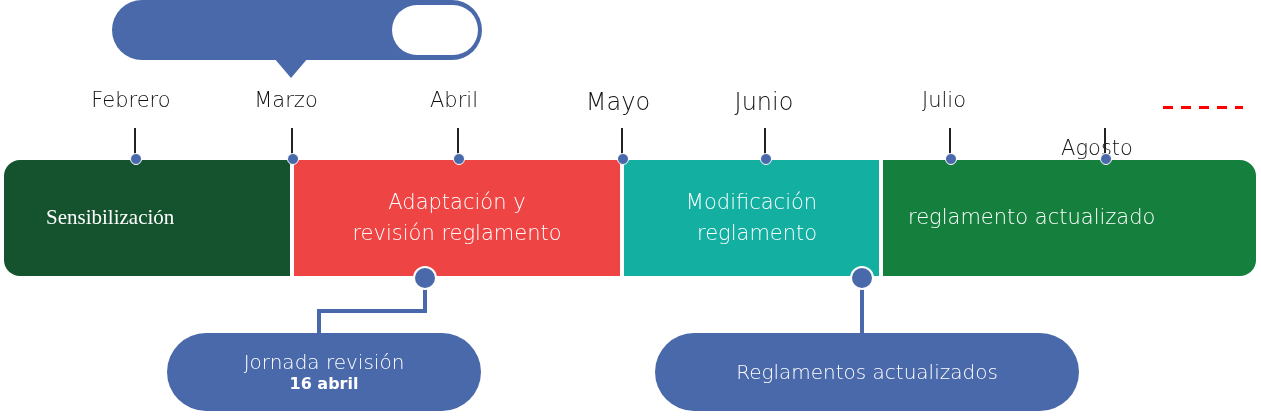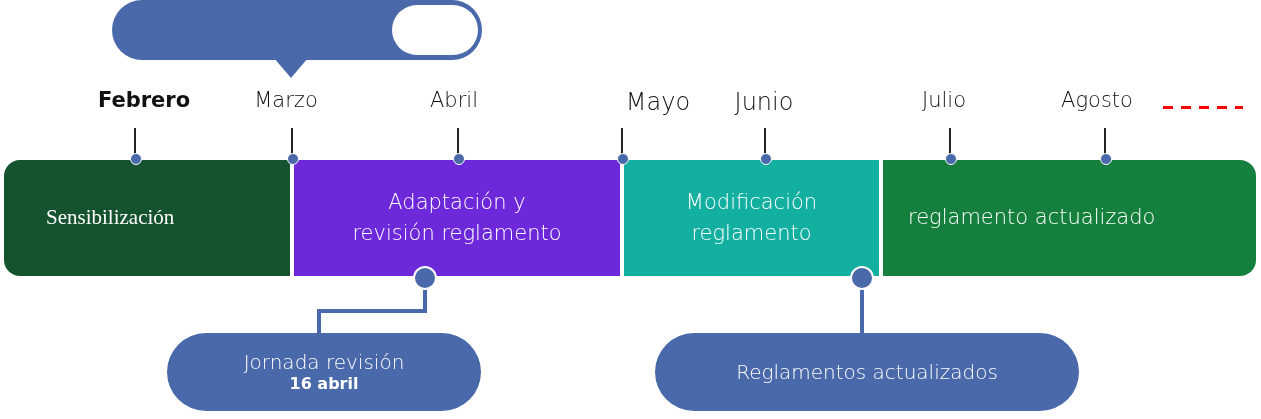--- a/index.html
+++ b/index.html
@@ -50,49 +50,49 @@
   .pill .l2 { font-size: 16px; font-weight: bold; line-height: 1.3; font-family: "DejaVu Sans", sans-serif; }
 </style>
 </head>
 <body>
 
 <div id="callout" class="abs">
   <div id="callout-toggle" class="abs"></div>
 </div>
 <div id="callout-pointer" class="abs"></div>
 
-<div class="abs month" style="left:144px;font-weight:bold;">Febrero</div>
+<div class="abs month" style="left:131px;">Febrero</div>
 <div class="abs month" style="left:286px;">Marzo</div>
 <div class="abs month" style="left:454px;">Abril</div>
-<div class="abs month big" style="left:618px;margin-left:40px;">Mayo</div>
+<div class="abs month big" style="left:618px;">Mayo</div>
 <div class="abs month big" style="left:764px;">Junio</div>
 <div class="abs month" style="left:944px;">Julio</div>
-<div class="abs month" style="left:1097px;">Agosto</div>
+<div class="abs month" style="left:1097px;margin-top:48px;">Agosto</div>
 <div id="dashes" class="abs"></div>
 
 <div class="abs tick" style="left:135px;"></div>
 <div class="abs tick" style="left:292px;"></div>
 <div class="abs tick" style="left:458px;"></div>
 <div class="abs tick" style="left:622px;"></div>
 <div class="abs tick" style="left:765px;"></div>
 <div class="abs tick" style="left:950px;"></div>
 <div class="abs tick" style="left:1105px;"></div>
 
 <div id="bar-sens" class="abs bar" style="background: #14532d; font-family: Liberation Serif, serif;">
   <div>
       <span>Sensibilización</span>
     </div>
 </div>
-<div id="bar-adapt" class="abs bar" style="background: #6d28d9;">
+<div id="bar-adapt" class="abs bar" style="background: #ef4444;">
   <div>
     <span>Adaptación y</span>
     <span>revisión reglamento</span>
   </div>
 </div>
-<div id="bar-mod" class="abs bar" style="background: rgb(19, 175, 161);">
+<div id="bar-mod" class="abs bar" style="background: rgb(19, 175, 161); text-align: right;">
   <div>
     <span>Modificación</span>
     <span>reglamento</span>
   </div>
 </div>
 <div id="bar-act" class="abs bar" style="background: #15803d;">
   <div>
       <span>reglamento actualizado</span>
     </div>
 </div>

